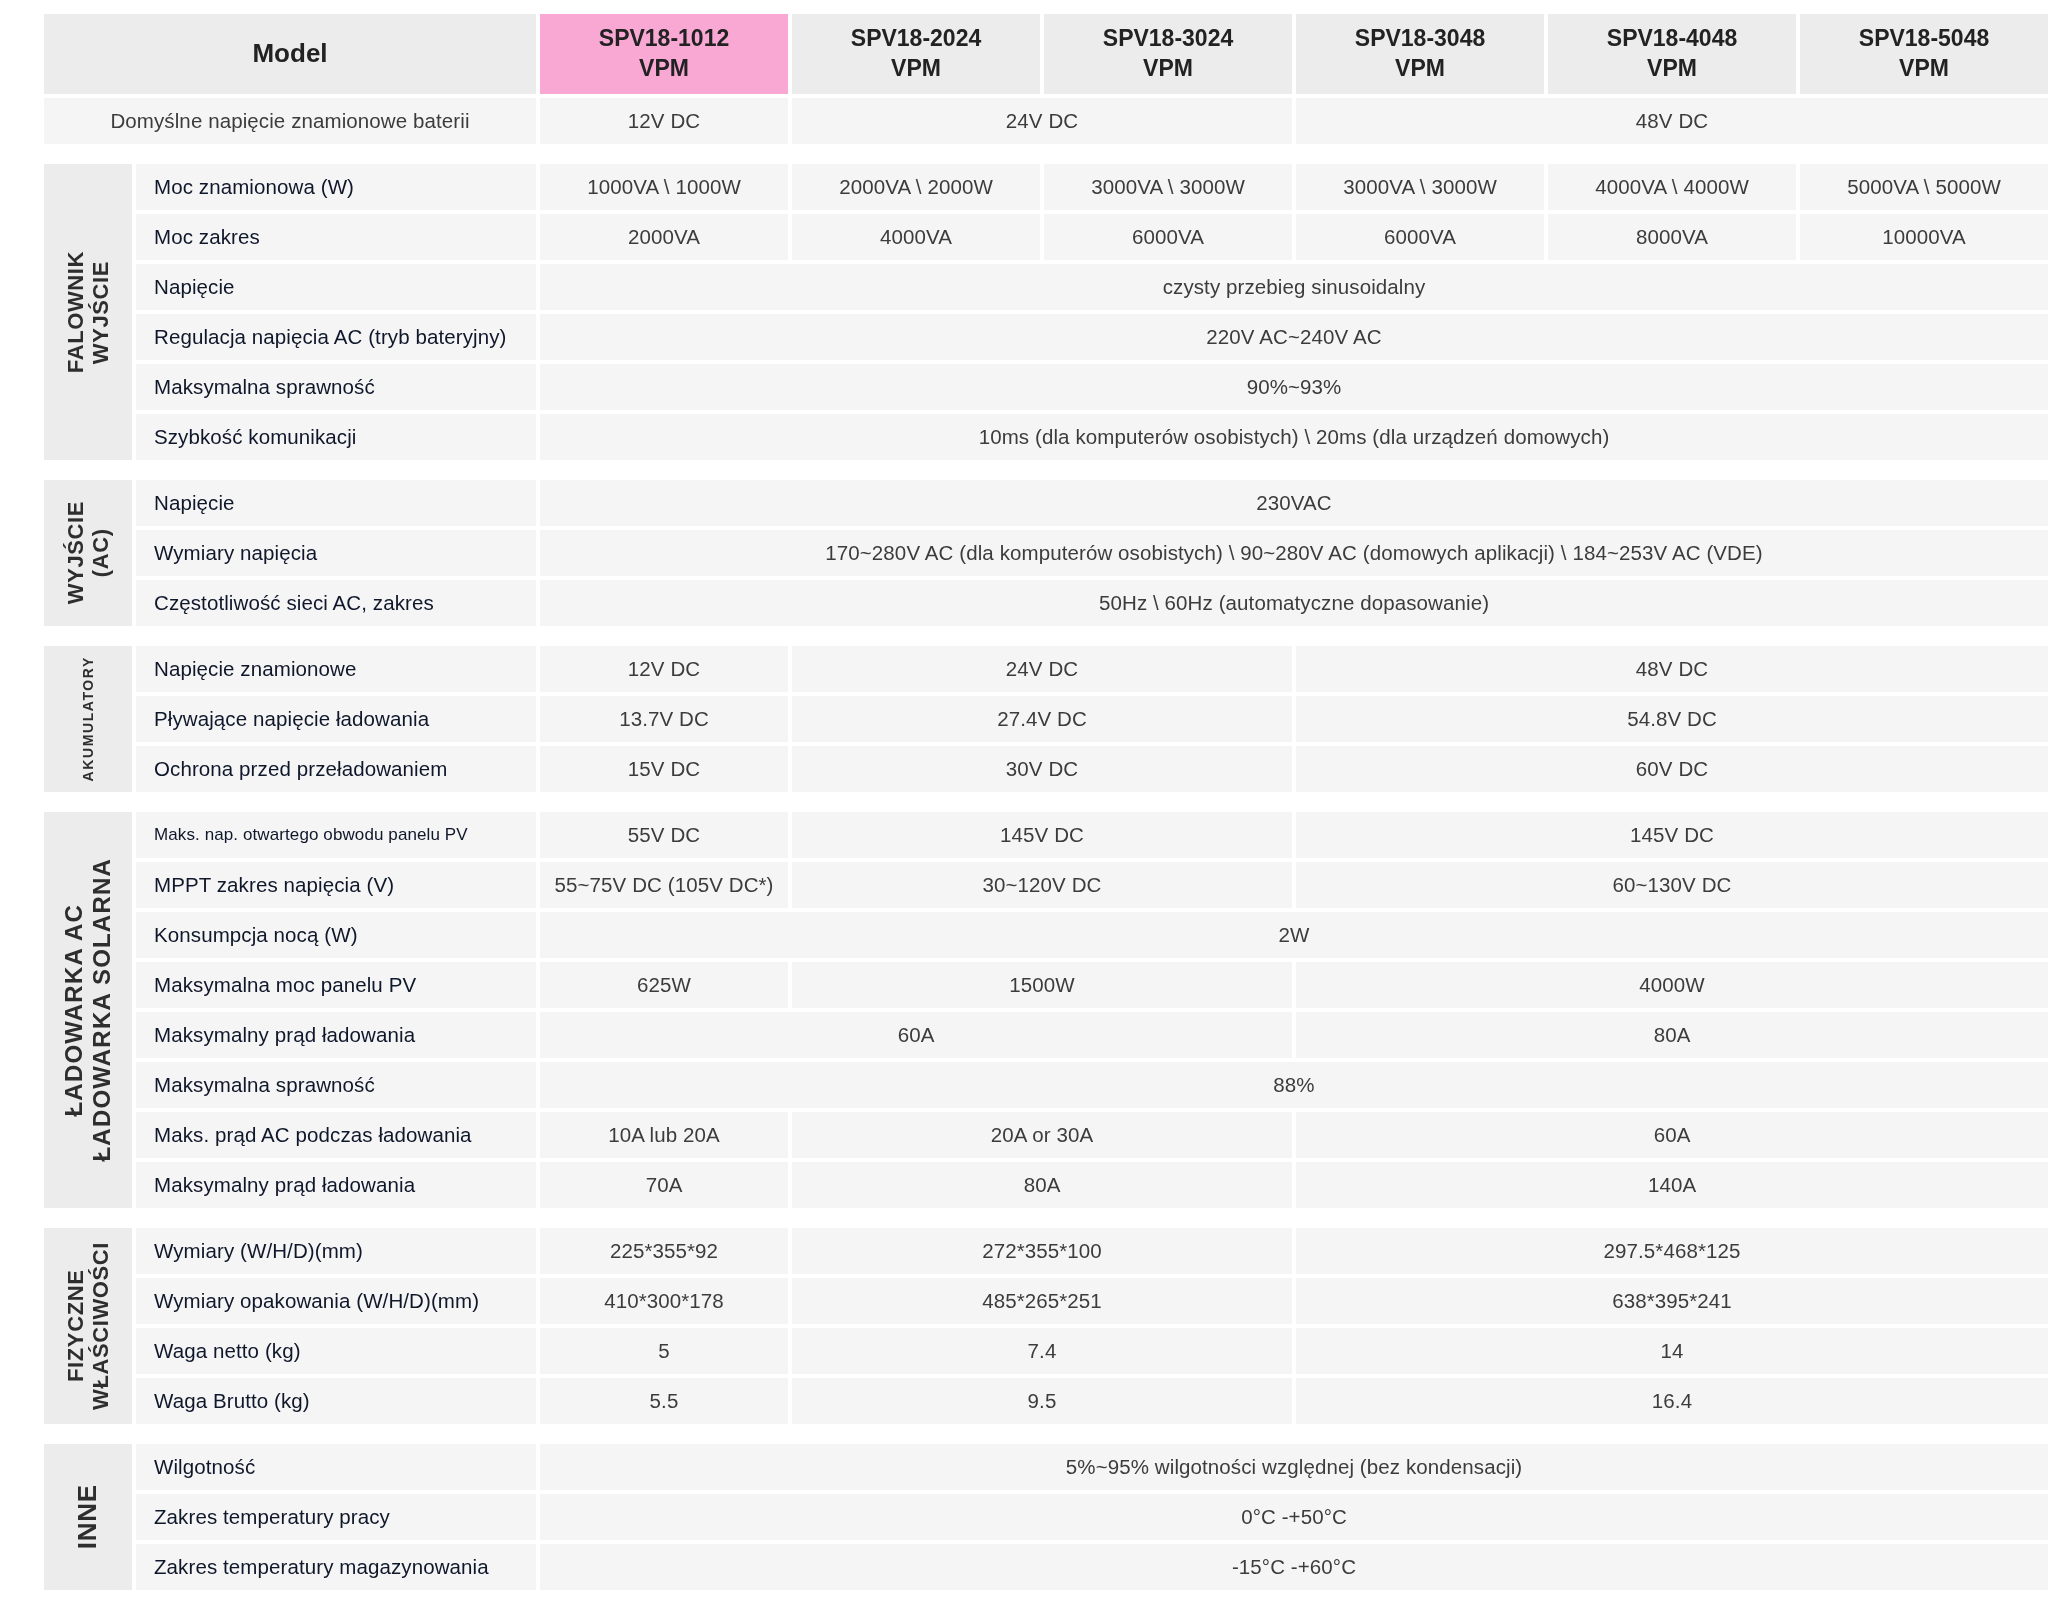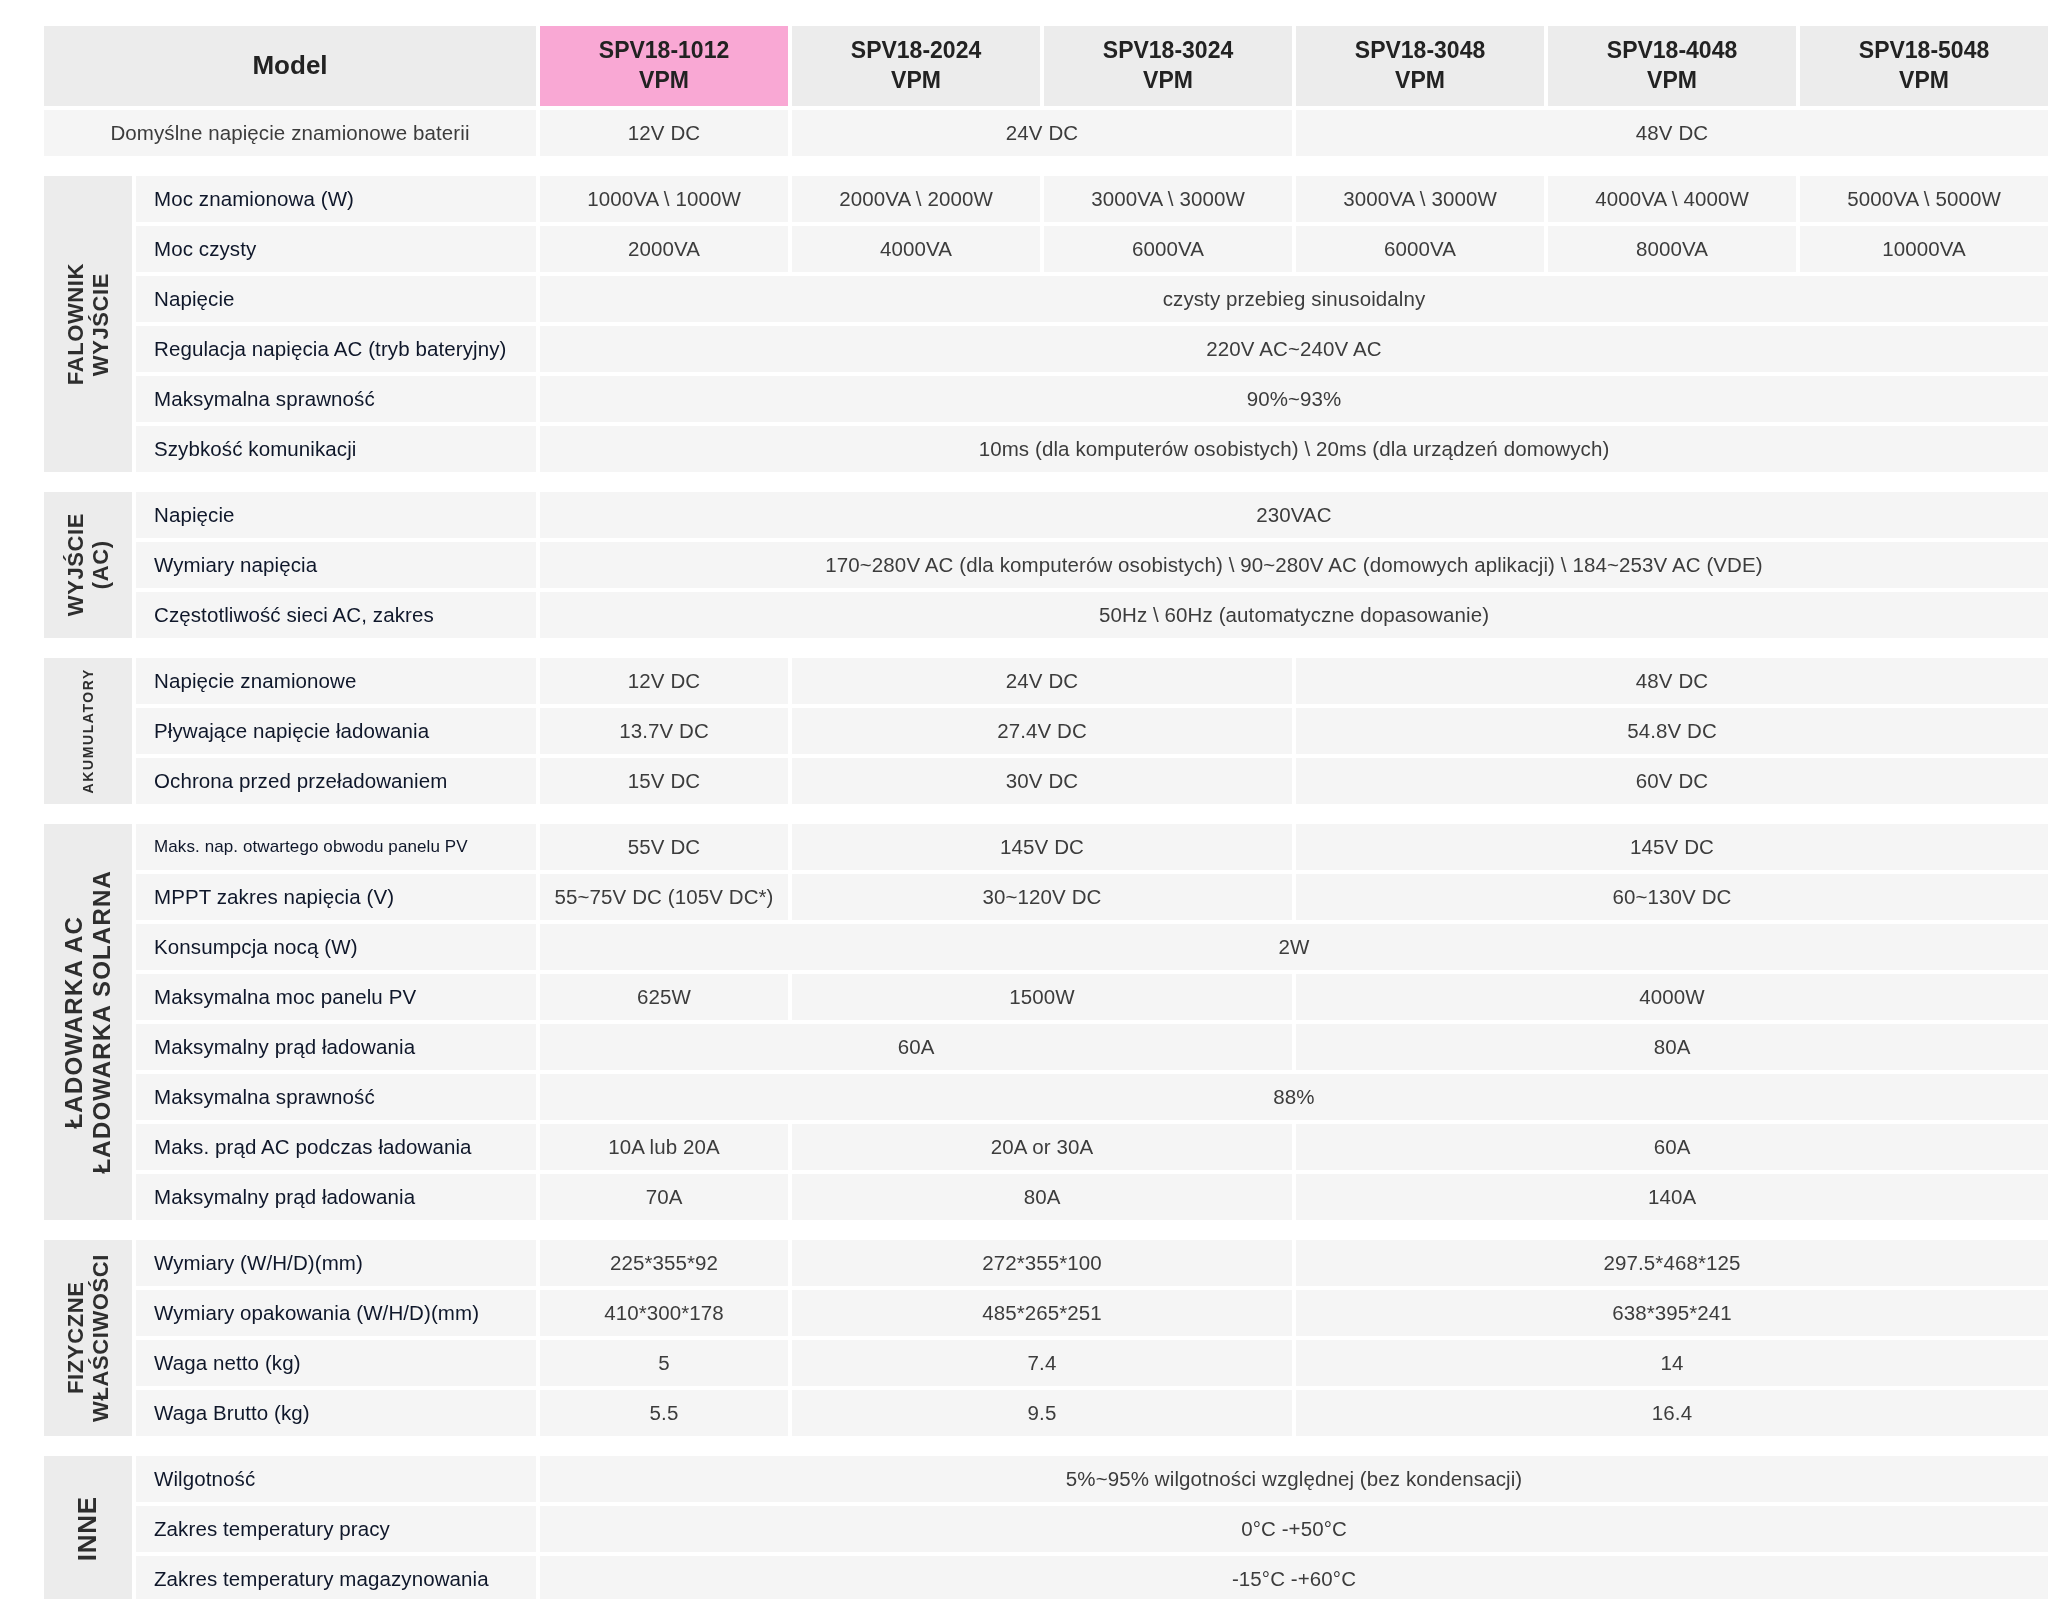--- a/index.html
+++ b/index.html
@@ -5,21 +5,21 @@
   * { box-sizing: border-box; }
   html, body {
     margin: 0; padding: 0;
     background: #ffffff;
     font-family: "Liberation Sans", sans-serif;
   }
   #sheet {
     width: 2065px;
     height: 1599px;
     background: #ffffff;
-    padding: 22px 40px 30px 40px;
+    padding: 10px 40px 30px 40px;
     position: relative;
   }
   table.spec {
     border-collapse: separate;
     border-spacing: 4px 4px;
     width: 1985px;
     table-layout: fixed;
   }
   table.spec td {
     padding: 0;
@@ -176,21 +176,21 @@
           </td>
           <td>
             <div class="cell ">4000VA \ 4000W</div>
           </td>
           <td>
             <div class="cell ">5000VA \ 5000W</div>
           </td>
         </tr>
         <tr>
           <td>
-            <div class="cell label">Moc czysty</div>
+            <div class="cell label">Moc zakres</div>
           </td>
           <td>
             <div class="cell ">2000VA</div>
           </td>
           <td>
             <div class="cell ">4000VA</div>
           </td>
           <td>
             <div class="cell ">6000VA</div>
           </td>

